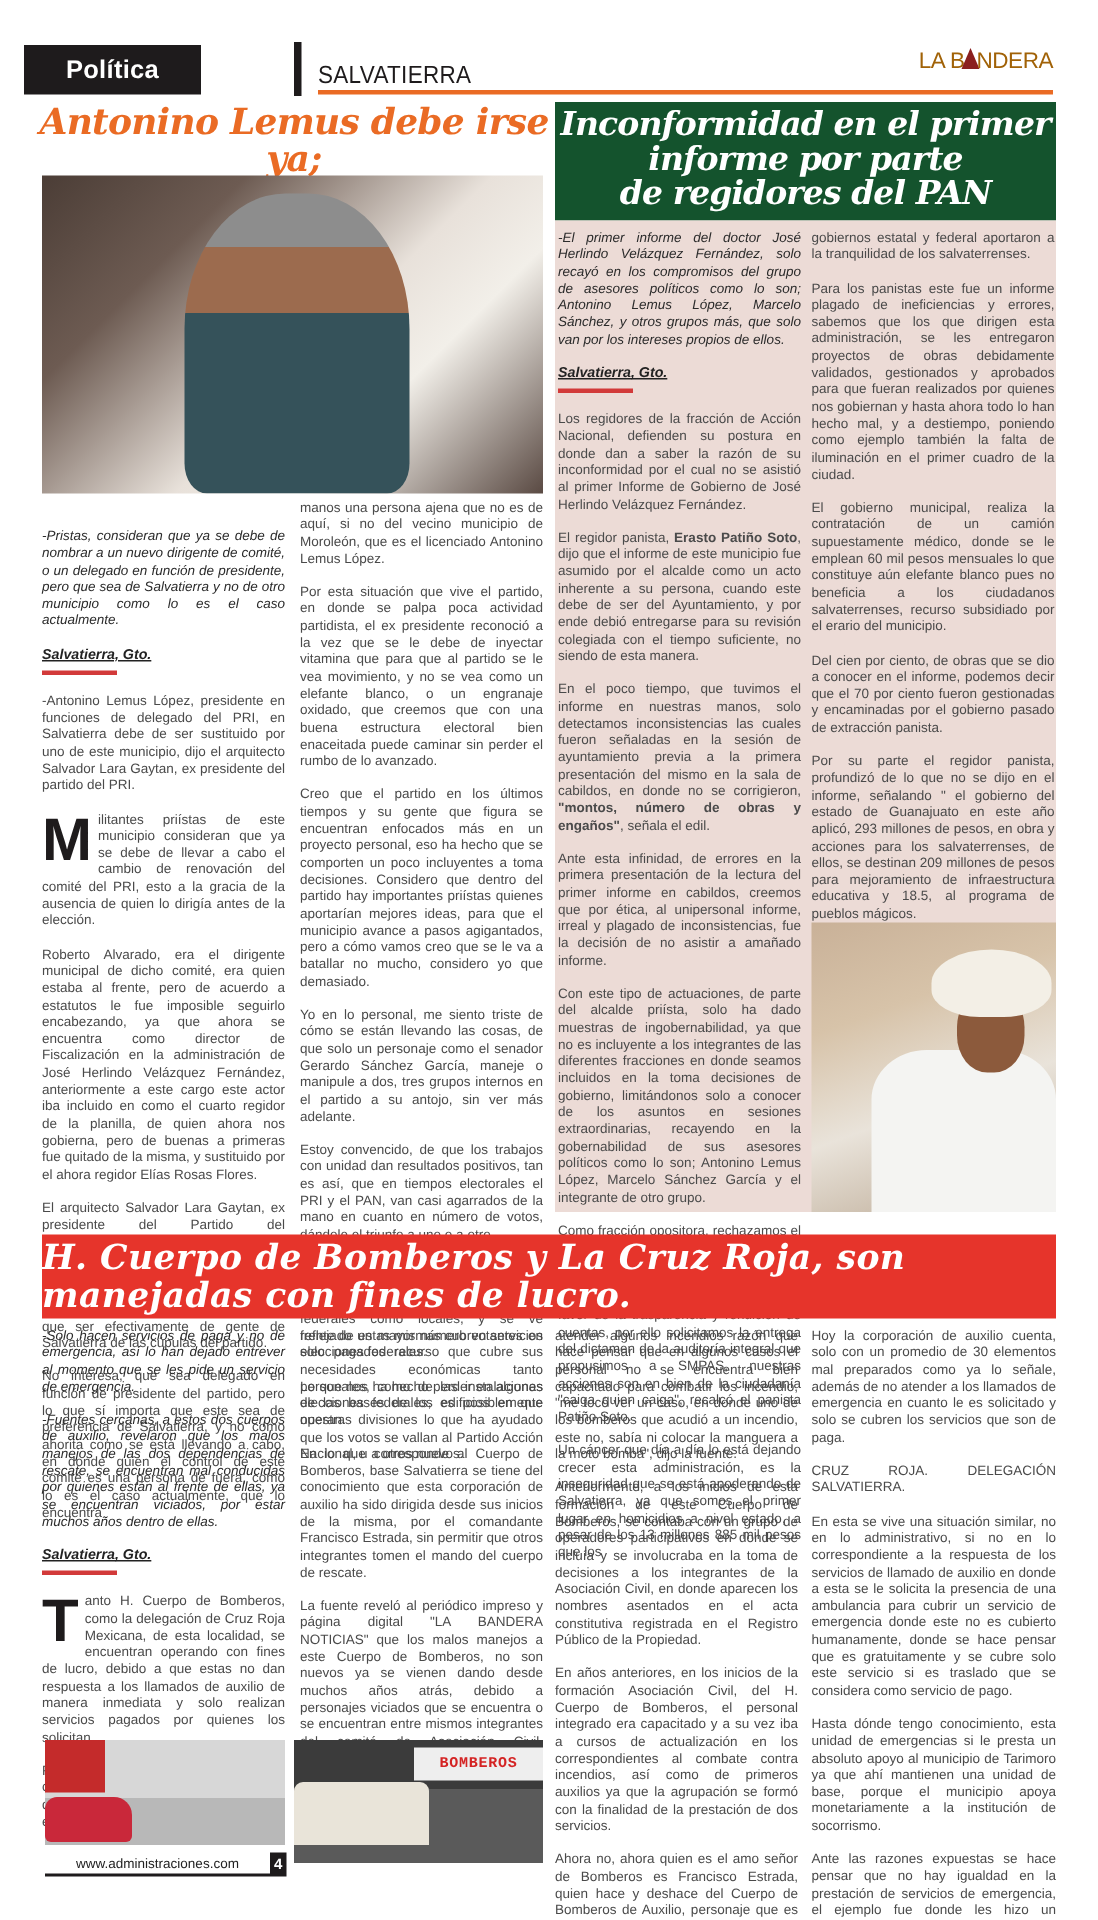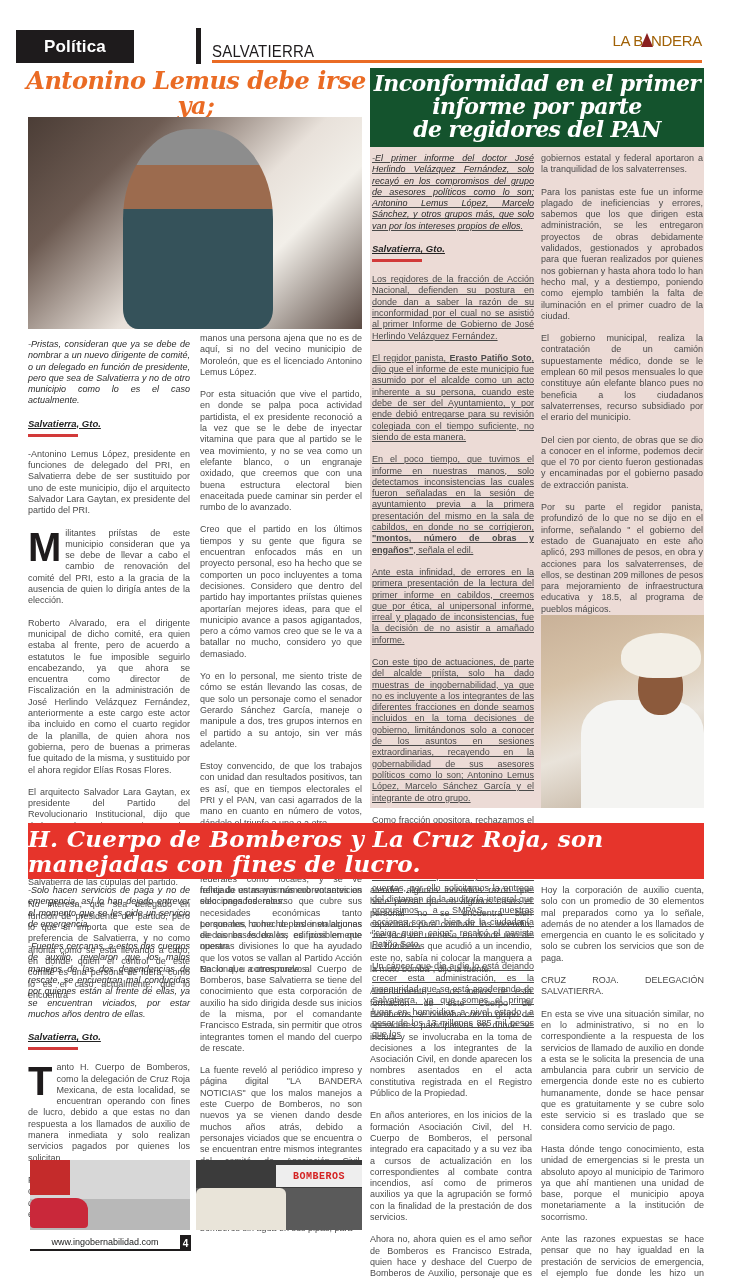--- a/index.html
+++ b/index.html
@@ -24,21 +24,21 @@
 .dropcap{float:left;font:bold 40px/34px "Liberation Sans",sans-serif;color:#1e1b1c;margin:2px 4px 0 0}
 .pink{left:370px;top:147px;width:334px;height:661px;background:#ecdbd6}
 .photo2{left:541px;top:615px;width:163px;height:193px;background:linear-gradient(160deg,#c9b198 0%,#d7c3a9 30%,#e9e3da 60%,#b8a58f 100%)}
 .photo2 .hat{position:absolute;left:80px;top:18px;width:80px;height:45px;border-radius:50% 50% 40% 40%;background:#f3efe6}
 .photo2 .face{position:absolute;left:97px;top:45px;width:45px;height:55px;border-radius:45%;background:#8c5a3c}
 .photo2 .shirt{position:absolute;left:40px;top:85px;width:123px;height:110px;border-radius:30% 30% 0 0;background:#f4f4f2}
 .h-bottom{left:28px;top:823px;width:676px;height:56px;background:#e6342b;color:#fff;font:italic bold 23px/25px "DejaVu Serif",serif;padding-top:3px;letter-spacing:0.3px}
 .photo3{left:30px;top:1160px;width:160px;height:70px;background:linear-gradient(#d7d7d7 0 55%,#b8b8b8 55% 100%)}
 .photo3 .car{position:absolute;left:0;top:38px;width:58px;height:30px;border-radius:8px 12px 4px 4px;background:#c9283a}
 .photo3 .wall{position:absolute;left:0;top:0;width:40px;height:35px;background:#c42b2b}
-.photo4{left:196px;top:1160px;width:166px;height:70px;background:linear-gradient(#3b3b3b 0 40%,#5a5a5a 40% 100%)}
+.photo4{left:196px;top:1160px;width:166px;height:82px;background:linear-gradient(#3b3b3b 0 40%,#5a5a5a 40% 100%)}
 .photo4 .sign{position:absolute;left:80px;top:5px;width:86px;height:22px;background:#eee;color:#d42323;font:bold 10px "Liberation Mono",monospace;display:flex;align-items:center;justify-content:center;letter-spacing:0.5px}
 .photo4 .truck{position:absolute;left:0;top:28px;width:90px;height:42px;background:#e9e4d9;border-radius:6px 6px 0 0}
 .footer-url{left:30px;top:1237px;width:150px;font:9px "Liberation Sans",sans-serif;color:#222;text-align:center}
 .footer-rule{left:30px;top:1249px;width:150px;height:2px;background:#1e1b1c}
 .page-num{left:180px;top:1235px;width:11px;height:16px;background:#1e1b1c;color:#fff;font:bold 10px "Liberation Sans",sans-serif;display:flex;align-items:center;justify-content:center}
 </style>
 </head>
 <body>
 
 <div class="abs section-tab">Política</div>
@@ -48,21 +48,21 @@
 <div class="abs logo"><span>LA B</span><span class="flag"></span><span>NDERA</span></div>
 
 <div class="abs h-left">
   <div>Antonino Lemus debe irse ya;</div>
   <div>Salvador Lara Gaytan</div>
 </div>
 <div class="abs photo photo1">
     <div class="person"></div>
   </div>
 
-<div class="abs col" style="left:28px;top:339px;width:162px;">
+<div class="abs col" style="left:28px;top:352px;width:162px;">
   <p class="lead">-Pristas, consideran que ya se debe de nombrar a un nuevo dirigente de comité, o un delegado en función de presidente, pero que sea de Salvatierra y no de otro municipio como lo es el caso actualmente.</p>
   <div class="dateline">Salvatierra, Gto.</div>
   <div class="redbar"></div>
   <p>-Antonino Lemus López, presidente en funciones de delegado del PRI, en Salvatierra debe de ser sustituido por uno de este municipio, dijo el arquitecto Salvador Lara Gaytan, ex presidente del partido del PRI.</p>
   <p><span class="dropcap">M</span><span>ilitantes priístas de este municipio consideran que ya se debe de llevar a cabo el cambio de renovación del comité del PRI, esto a la gracia de la ausencia de quien lo dirigía antes de la elección.</span></p>
   <p>Roberto Alvarado, era el dirigente municipal de dicho comité, era quien estaba al frente, pero de acuerdo a estatutos le fue imposible seguirlo encabezando, ya que ahora se encuentra como director de Fiscalización en la administración de José Herlindo Velázquez Fernández, anteriormente a este cargo este actor iba incluido en como el cuarto regidor de la planilla, de quien ahora nos gobierna, pero de buenas a primeras fue quitado de la misma, y sustituido por el ahora regidor Elías Rosas Flores.</p>
   <p>El arquitecto Salvador Lara Gaytan, ex presidente del Partido del Revolucionario Institucional, dijo que dado a las circunstancias y los resultados en los últimos tiempos es necesario que ya tengamos una representación más formal, esta tiene que ser efectivamente de gente de Salvatierra de las cúpulas del partido.</p>
   <p>No interesa, que sea delegado en función de presidente del partido, pero lo que sí importa que este sea de preferencia de Salvatierra, y no como ahorita como se está llevando a cabo, en donde quien el control de este comité es una persona de fuera, como lo es el caso actualmente, que lo encuentra</p>
 </div>
 
@@ -76,21 +76,21 @@
   <p>Lo que nos ha hecho perder en algunas elecciones federales, es posiblemente nuestras divisiones lo que ha ayudado que los votos se vallan al Partido Acción Nacional, u a otros nuevos.</p>
 </div>
 
 <div class="abs h-right-box">
   <div>Inconformidad en el primer</div>
   <div>informe por parte</div>
   <div>de regidores del PAN</div>
 </div>
 <div class="abs pink"></div>
 
-<div class="abs col" style="left:372px;top:153px;width:162px;text-decoration:underline;">
+<div class="abs col" style="left:372px;top:153px;width:162px;">
   <p class="lead">-El primer informe del doctor José Herlindo Velázquez Fernández, solo recayó en los compromisos del grupo de asesores políticos como lo son; Antonino Lemus López, Marcelo Sánchez, y otros grupos más, que solo van por los intereses propios de ellos.</p>
   <div class="dateline">Salvatierra, Gto.</div>
   <div class="redbar"></div>
   <p>Los regidores de la fracción de Acción Nacional, defienden su postura en donde dan a saber la razón de su inconformidad por el cual no se asistió al primer Informe de Gobierno de José Herlindo Velázquez Fernández.</p>
   <p><span>El regidor panista, </span><b>Erasto Patiño Soto</b><span>, dijo que el informe de este municipio fue asumido por el alcalde como un acto inherente a su persona, cuando este debe de ser del Ayuntamiento, y por ende debió entregarse para su revisión colegiada con el tiempo suficiente, no siendo de esta manera.</span></p>
   <p><span>En el poco tiempo, que tuvimos el informe en nuestras manos, solo detectamos inconsistencias las cuales fueron señaladas en la sesión de ayuntamiento previa a la primera presentación del mismo en la sala de cabildos, en donde no se corrigieron, </span><b>"montos, número de obras y engaños"</b><span>, señala el edil.</span></p>
   <p>Ante esta infinidad, de errores en la primera presentación de la lectura del primer informe en cabildos, creemos que por ética, al unipersonal informe, irreal y plagado de inconsistencias, fue la decisión de no asistir a amañado informe.</p>
   <p>Con este tipo de actuaciones, de parte del alcalde priísta, solo ha dado muestras de ingobernabilidad, ya que no es incluyente a los integrantes de las diferentes fracciones en donde seamos incluidos en la toma decisiones de gobierno, limitándonos solo a conocer de los asuntos en sesiones extraordinarias, recayendo en la gobernabilidad de sus asesores políticos como lo son; Antonino Lemus López, Marcelo Sánchez García y el integrante de otro grupo.</p>
   <p>Como fracción opositora, rechazamos el ataque sistemático a lo realizado por administraciones pasadas, estamos a favor de obras que beneficien a salvaterrenses, y nos declaramos a favor de la trasparencia y rendición de cuentas, por ello solicitamos la entrega del dictamen de la auditoría integral que propusimos a SMPAS, nuestras acciones son en bien de la ciudadanía "caiga quien caiga", recalcó el panista Patiño Soto.</p>
   <p>Un cáncer que día a día lo está dejando crecer esta administración, es la inseguridad que se está apoderando de Salvatierra, ya que somos el primer lugar en homicidios a nivel estado, a pesar de los 13 millones 885 mil pesos que los</p>
@@ -149,15 +149,15 @@
 
 <div class="abs photo photo3">
   <div class="wall"></div>
   <div class="car"></div>
 </div>
 <div class="abs photo photo4">
   <div class="sign">BOMBEROS</div>
   <div class="truck"></div>
 </div>
 
-<div class="abs footer-url">www.ingobernabilidad.com</div>
+<div class="abs footer-url">www.administraciones.com</div>
 <div class="abs footer-rule"></div>
 <div class="abs page-num">4</div>
 
 </body></html>

